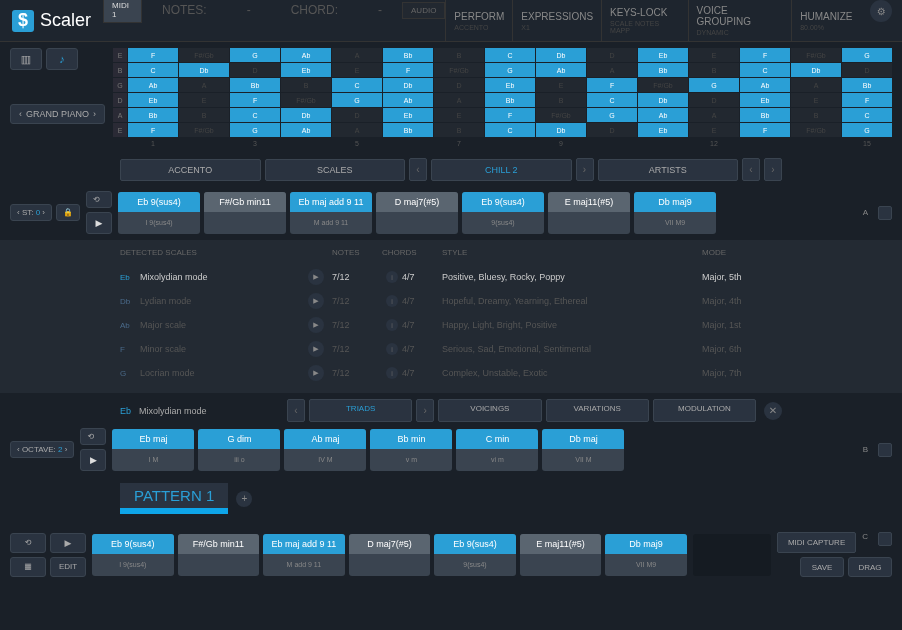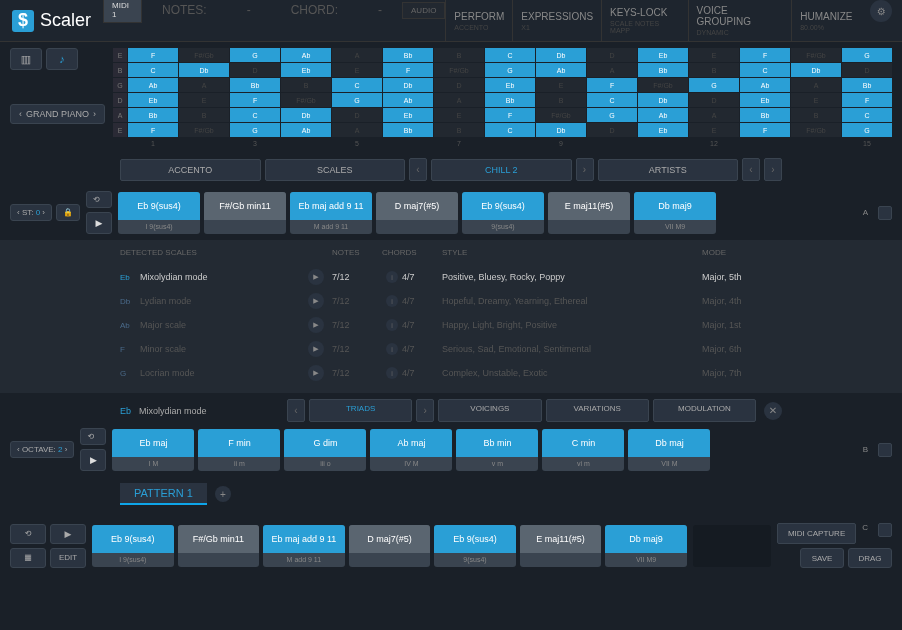--- a/index.html
+++ b/index.html
@@ -44,21 +44,21 @@
 
 
 .chord-section{display:flex;align-items:center;gap:6px;padding:6px 10px}
 .side-ctrl{display:flex;gap:4px;align-items:center}
 .small-box{background:#2a3340;border:1px solid #3a4450;border-radius:3px;padding:3px 6px;color:#aaa;font-size:8px;cursor:pointer}
 .play-btn{width:26px;height:22px;background:#2a3340;border:1px solid #3a4450;border-radius:3px;display:flex;align-items:center;justify-content:center;color:#ddd;cursor:pointer}
 .play-btn::before{content:'▶';font-size:9px}
 .chord-row{display:flex;gap:4px;flex:1}
 .chord-card{flex:1;max-width:82px;height:42px;background:#3a4450;border-radius:3px;display:flex;flex-direction:column;align-items:center;justify-content:center;cursor:pointer;position:relative;overflow:hidden}
 .chord-card.blue .chord-top{background:#2a9fd6}
-.chord-top{width:100%;height:28px;background:#4a5560;display:flex;align-items:center;justify-content:center;color:#fff;font-size:9px}
+.chord-top{width:100%;height:20px;background:#4a5560;display:flex;align-items:center;justify-content:center;color:#fff;font-size:9px}
 .chord-bot{width:100%;flex:1;display:flex;align-items:center;justify-content:center;color:#888;font-size:7px}
 .chord-card.grey .chord-top{background:#5a6570}
 .end-label{color:#888;font-size:8px;margin-left:auto;padding-right:4px}
 .end-box{width:14px;height:14px;background:#2a3340;border:1px solid #3a4450;border-radius:2px}
 
 
 .scales-section{padding:8px 120px;background:#232a33}
 .scales-header{display:flex;color:#666;font-size:8px;margin-bottom:8px}
 .sc-col1{width:212px}
 .sc-col2{width:50px}
@@ -79,21 +79,21 @@
 .mode-key{color:#2a9fd6;font-size:9px}
 .mode-name{color:#aaa;font-size:9px;flex:0 0 140px}
 .mode-tabs{display:flex;gap:4px;flex:1}
 .mode-tab{flex:1;background:#2a3340;border:1px solid #3a4450;padding:4px;text-align:center;font-size:8px;cursor:pointer;border-radius:2px;color:#aaa;position:relative}
 .mode-tab.active{color:#2a9fd6}
 .close-x{width:18px;height:18px;border-radius:50%;background:#2a3340;display:flex;align-items:center;justify-content:center;color:#888;cursor:pointer}
 
 
 .pattern-section{padding:6px 10px}
 .pattern-header{display:flex;align-items:center;gap:8px;padding:0 110px;margin-bottom:6px}
-.pattern-tab{background:#2a3340;border-bottom:2px solid #0ea5e9;padding:4px 14px;color:#2a9fd6;font-size:11px;cursor:pointer}
+.pattern-tab{background:#2a3340;border-bottom:6px solid #0ea5e9;padding:4px 14px;color:#2a9fd6;font-size:15px;cursor:pointer}
 .add-btn{width:16px;height:16px;border-radius:50%;background:#2a3340;display:flex;align-items:center;justify-content:center;color:#888;cursor:pointer}
 
 
 .bottom-section{display:flex;gap:6px;padding:6px 10px;align-items:center}
 .btm-btns{display:flex;flex-direction:column;gap:4px}
 .btm-row{display:flex;gap:4px}
 .btm-btn{width:36px;height:20px;background:#2a3340;border:1px solid #3a4450;border-radius:3px;display:flex;align-items:center;justify-content:center;color:#aaa;font-size:8px;cursor:pointer}
 .btm-right{margin-left:auto;display:flex;flex-direction:column;gap:4px;align-items:flex-end}
 .midi-cap{background:#2a3340;border:1px solid #3a4450;padding:5px 10px;color:#aaa;font-size:8px;cursor:pointer;border-radius:2px}
 .save-drag{display:flex;gap:4px}
@@ -430,24 +430,20 @@
       <div style="display:flex;flex-direction:column;gap:4px">
         <div class="small-box">⟲</div>
         <div class="play-btn"></div>
       </div>
       <div class="chord-row" id="chords-b">
           <div class="chord-card blue">
             <div class="chord-top">Eb maj</div>
             <div class="chord-bot">I M</div>
           </div>
           <div class="chord-card blue">
-            <div class="chord-top">F min</div>
-            <div class="chord-bot">ii m</div>
-          </div>
-          <div class="chord-card blue">
             <div class="chord-top">G dim</div>
             <div class="chord-bot">iii o</div>
           </div>
           <div class="chord-card blue">
             <div class="chord-top">Ab maj</div>
             <div class="chord-bot">IV M</div>
           </div>
           <div class="chord-card blue">
             <div class="chord-top">Bb min</div>
             <div class="chord-bot">v m</div>

